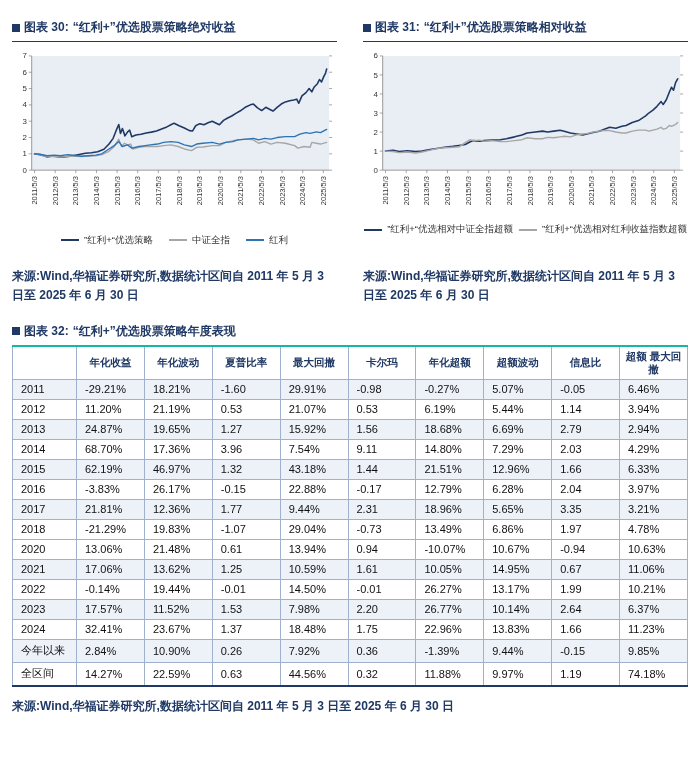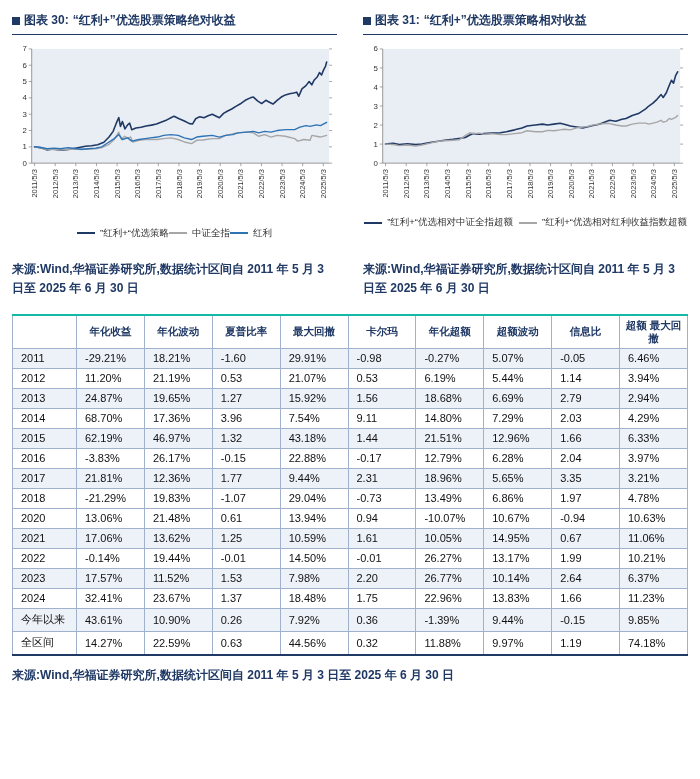--- a/index.html
+++ b/index.html
@@ -1,32 +1,32 @@
 <!DOCTYPE html>
 <html><head>
 <meta charset="utf-8">
 <style>
   * { box-sizing: border-box; }
   html,body { margin:0; padding:0; background:#ffffff; }
   body { font-family:"Liberation Sans","DejaVu Sans",sans-serif; color:#111; }
-  .page { width:700px; height:779px; padding:10px 12px; overflow:hidden; background:#fff; }
+  .page { width:700px; height:779px; padding:17px 12px; overflow:hidden; background:#fff; }
 
   .charts-row { display:flex; gap:26px; }
   .panel { flex:1; min-width:0; }
 
   .fig-title { display:flex; align-items:center; gap:4px; color:#1F3864; font-weight:bold;
                font-size:12px; padding:2px 0 5px; white-space:nowrap; }
   .bullet { width:8px; height:8px; background:#1F3864; flex:0 0 auto; }
   .title-rule { border:0; border-top:1.5px solid #1F3864; margin:0 0 8px; }
 
   .chart-box { width:100%; }
   .chart-box svg { display:block; }
 
   .legend { min-height:34px; margin-top:6px; font-size:9.5px; color:#333; display:flex; justify-content:center; }
-  .legend-inner.row { display:flex; flex-direction:row; align-items:center; }
+  .legend-inner.row { display:flex; flex-direction:row; gap:16px; align-items:center; }
   .legend-inner.col { display:flex; gap:6px; align-items:flex-start; }
   .legend-item { display:inline-flex; align-items:center; gap:5px; white-space:nowrap; }
   .legend-swatch { display:inline-block; width:18px; height:0; border-top:2px solid #000; }
 
   .source-note { color:#1F3864; font-size:12px; font-weight:600; line-height:1.55; margin-top:10px; }
 
   .table-section { margin-top:16px; }
   table.perf-table { width:100%; border-collapse:collapse; table-layout:fixed;
                      border-top:2px solid #14b8a6; border-bottom:2px solid #1F3864; }
   table.perf-table th { color:#1F3864; font-weight:bold; font-size:10.5px; text-align:center;
@@ -211,20 +211,25 @@
               <span>”红利+“优选相对红利收益指数超额</span>
             </span>
           </div>
         </div>
       <div class="source-note">来源:Wind,华福证券研究所,数据统计区间自 2011 年 5 月 3 日至 2025 年 6 月 30 日</div>
     </section>
 
   </div>
 
   <section class="table-section">
+    <div class="fig-title">
+      <span class="bullet"></span>
+      <span>图表 32:</span>
+      <span>“红利+”优选股票策略年度表现</span>
+    </div>
     <table class="perf-table">
       <colgroup>
         <col style="width:64px">
           <col>
           <col>
           <col>
           <col>
           <col>
           <col>
           <col>
@@ -397,21 +402,21 @@
             <td class="val-cell">1.37</td>
             <td class="val-cell">18.48%</td>
             <td class="val-cell">1.75</td>
             <td class="val-cell">22.96%</td>
             <td class="val-cell">13.83%</td>
             <td class="val-cell">1.66</td>
             <td class="val-cell">11.23%</td>
           </tr>
           <tr class="alt">
             <td class="row-label">今年以来</td>
-            <td class="val-cell">43.61%</td>
+            <td class="val-cell">2.84%</td>
             <td class="val-cell">10.90%</td>
             <td class="val-cell">0.26</td>
             <td class="val-cell">7.92%</td>
             <td class="val-cell">0.36</td>
             <td class="val-cell">-1.39%</td>
             <td class="val-cell">9.44%</td>
             <td class="val-cell">-0.15</td>
             <td class="val-cell">9.85%</td>
           </tr>
           <tr>

